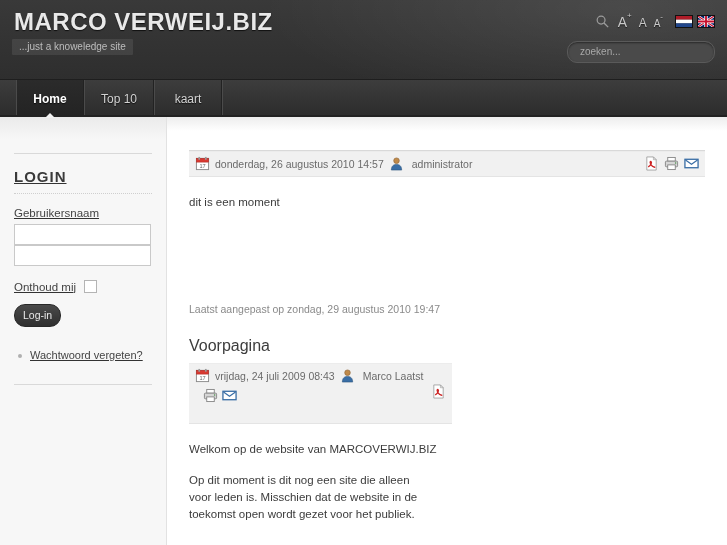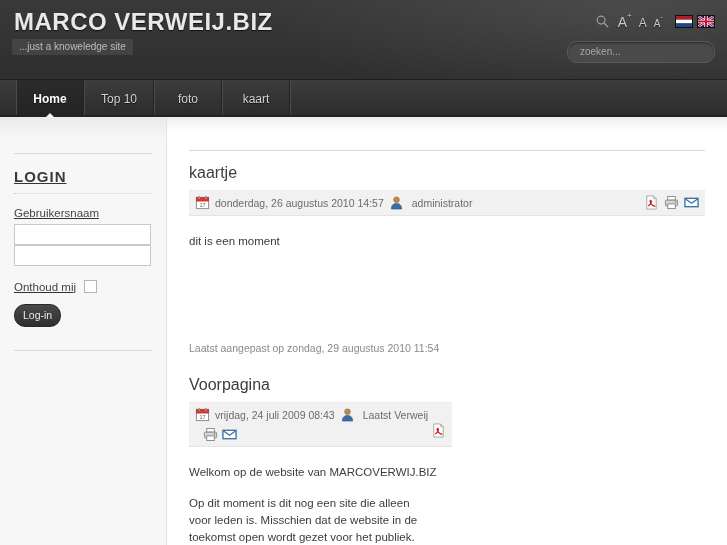--- a/index.html
+++ b/index.html
@@ -391,21 +391,20 @@
         </span>
       </span>
     </div>
 
     <input class="searchbox" type="text" placeholder="zoeken..." style="">
   </div>
 
   <div class="nav">
     <div class="nav-item active">Home</div>
     <div class="nav-item">Top 10</div>
-    <div class="nav-item">foto</div>
     <div class="nav-item">kaart</div>
     <div class="nav-filler"></div>
   </div>
 
   <div class="wrap">
 
     <div class="sidebar">
       <hr class="rule rule-top">
 
       <div class="module-title">LOGIN</div>
@@ -416,31 +415,33 @@
       <input class="text-input" type="password" value="" style="">
 
       <div class="remember-row">
         <span>Onthoud mij</span>
         <span class="checkbox"></span>
       </div>
 
       <button class="login-btn">Log-in</button>
 
       <ul class="link-list">
+        <li>
+          <a href="#">Wachtwoord vergeten?</a>
+        </li>
       </ul>
 
       <hr class="rule rule-bottom">
     </div>
 
     <div class="content">
       <div class="content-top-shade"></div>
       <hr class="rule rule-top">
 
       <div class="article">
-        <h2 class="article-title">kaartje</h2>
 
         <div class="article-meta">
           <span class="meta-left">
             <span class="icon16">
               <svg viewBox="0 0 16 16" width="15" height="15">
                 <rect x="1.5" y="2.5" width="13" height="12" fill="#ffffff" stroke="#8a8a8a" stroke-width="1"></rect>
                 <rect x="1.5" y="2.5" width="13" height="4" fill="#d83a32" stroke="#b02a24" stroke-width="0.6"></rect>
                 <rect x="3.6" y="1" width="1.8" height="3" fill="#9a9a9a"></rect>
                 <rect x="10.6" y="1" width="1.8" height="3" fill="#9a9a9a"></rect>
                 <text x="8" y="13" font-size="6" text-anchor="middle" fill="#666" font-family="Liberation Sans, sans-serif">17</text>
@@ -480,45 +481,45 @@
             </span>
           </span>
         </div>
 
         <div class="article-body">
           <p>dit is een moment</p>
         </div>
 
         <div class="spacer-kaartje"></div>
 
-        <div class="last-modified">Laatst aangepast op zondag, 29 augustus 2010 11:54</div>
+        <div class="last-modified">Laatst aangepast op zondag, 29 augustus 2010 19:47</div>
       </div>
 
       <div class="article" style="margin-top:22px;">
         <h2 class="article-title">Voorpagina</h2>
 
-        <div class="article-meta" style="display:block;width:251px;padding-bottom:4px;">
+        <div class="article-meta" style="display:block;width:251px;padding-bottom:20px;">
           <span class="meta-left">
             <span class="icon16">
               <svg viewBox="0 0 16 16" width="15" height="15">
                 <rect x="1.5" y="2.5" width="13" height="12" fill="#ffffff" stroke="#8a8a8a" stroke-width="1"></rect>
                 <rect x="1.5" y="2.5" width="13" height="4" fill="#d83a32" stroke="#b02a24" stroke-width="0.6"></rect>
                 <rect x="3.6" y="1" width="1.8" height="3" fill="#9a9a9a"></rect>
                 <rect x="10.6" y="1" width="1.8" height="3" fill="#9a9a9a"></rect>
                 <text x="8" y="13" font-size="6" text-anchor="middle" fill="#666" font-family="Liberation Sans, sans-serif">17</text>
               </svg>
             </span>
             <span class="meta-date">vrijdag, 24 juli 2009 08:43</span>
             <span class="icon16">
               <svg viewBox="0 0 16 16" width="15" height="15">
                 <circle cx="8" cy="5" r="3" fill="#c08a4a" stroke="#8a5f30" stroke-width="0.6"></circle>
                 <path d="M2.5,15 C2.5,10.5 5,9 8,9 C11,9 13.5,10.5 13.5,15 Z" fill="#3a6ea5" stroke="#27507a" stroke-width="0.6"></path>
               </svg>
             </span>
-            <span class="meta-author">Laatst Verweij</span>
+            <span class="meta-author">Marco Laatst</span>
             <span class="meta-icons">
               <span class="icon16">
                 <svg viewBox="0 0 16 16" width="15" height="15">
                   <rect x="4" y="1.5" width="8" height="4" fill="#ffffff" stroke="#7d7d7d" stroke-width="0.9"></rect>
                   <rect x="1.5" y="5.5" width="13" height="6" rx="1" fill="#d6d6d6" stroke="#7d7d7d" stroke-width="0.9"></rect>
                   <rect x="4" y="9.5" width="8" height="5" fill="#ffffff" stroke="#7d7d7d" stroke-width="0.9"></rect>
                   <circle cx="12.4" cy="7.5" r="0.8" fill="#4a8f4a"></circle>
                 </svg>
               </span>
               <span class="icon16">

